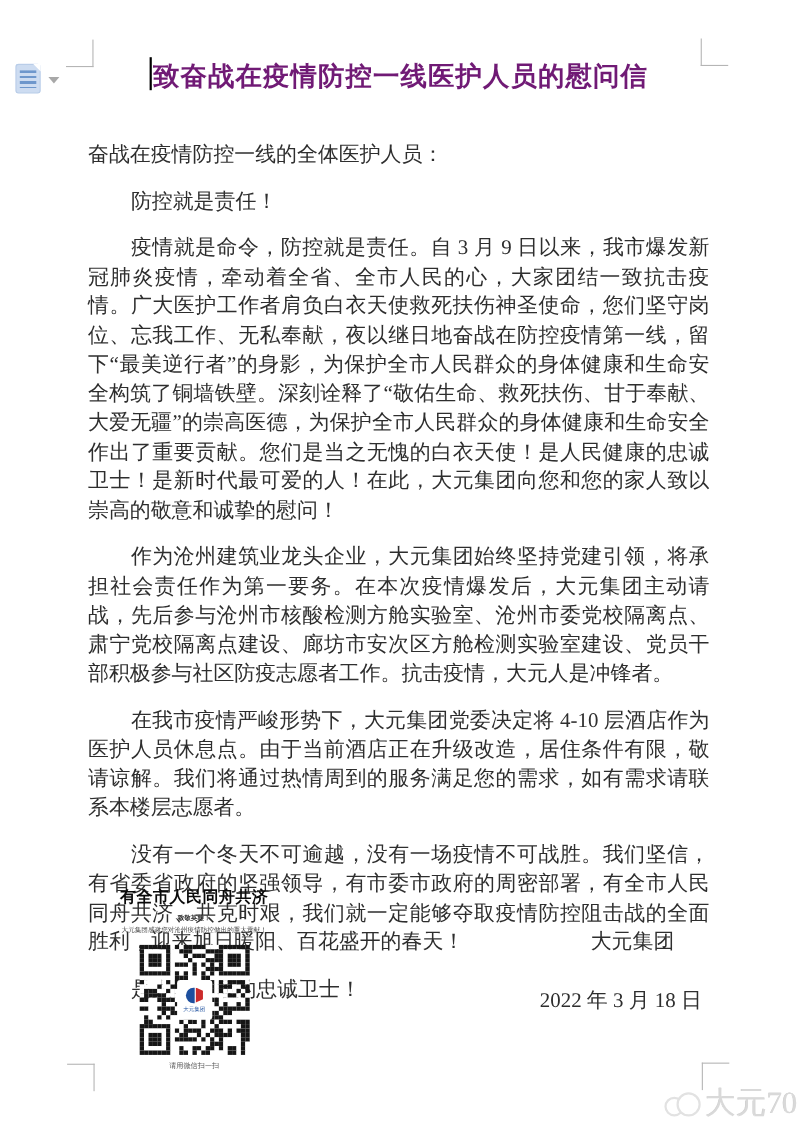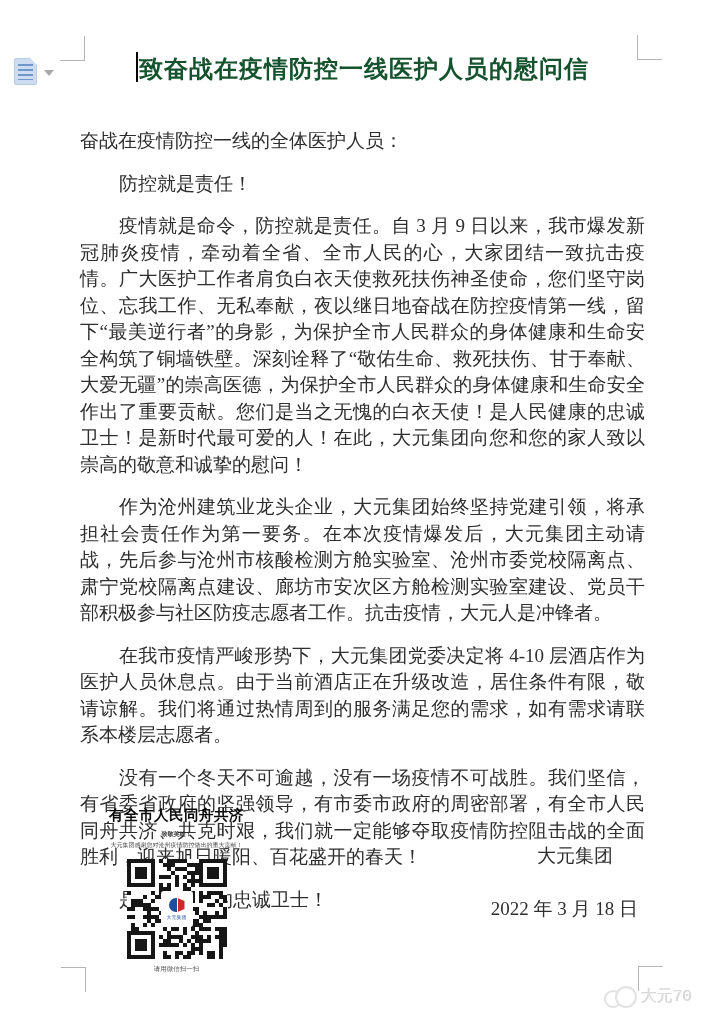--- a/index.html
+++ b/index.html
@@ -19,21 +19,21 @@
   .paste-icon .doc-lines{margin:6px 4px 0 4px;height:16px;
               background:repeating-linear-gradient(#6e97cc 0 2px,transparent 2px 5px);}
   .paste-icon .fold{position:absolute;right:0;top:0;width:0;height:0;
               border-left:7px solid transparent;border-top:7px solid #ffffff;}
   .paste-arrow{position:absolute;left:44px;top:70px;width:0;height:0;
               border-left:5px solid transparent;border-right:5px solid transparent;
               border-top:6px solid #a8a8a8;}
 
   
   .title-row{position:absolute;left:64px;top:52px;width:597px;text-align:center;
-             font-size:24px;font-weight:bold;color:#14532d;letter-spacing:1px;white-space:nowrap;}
+             font-size:24px;font-weight:bold;color:#701a75;letter-spacing:1px;white-space:nowrap;}
   .caret{display:inline-block;width:2px;height:30px;background:#000;vertical-align:-5px;margin-right:1px;}
 
   
   .body-text{position:absolute;left:64px;top:112px;width:597px;font-size:19px;
              line-height:26.5px;text-align:justify;}
   .body-text p{margin:16px;}
   .body-text p.indent{text-indent:39px;}
 
   
   .survey{position:absolute;left:104px;top:806px;width:145px;text-align:center;
@@ -58,21 +58,21 @@
 
   
   .sig-name{position:absolute;right:115px;top:843px;font-size:19px;color:#2e2e2e;}
   .sig-date{position:absolute;right:90px;top:871px;font-size:19px;color:#2e2e2e;margin-top:25px;}
 
   
   .watermark{position:absolute;left:604px;top:984px;display:flex;align-items:center;gap:3px;}
   .wm-logo{position:relative;width:34px;height:24px;}
   .wm-c1{position:absolute;left:0;top:6px;width:14px;height:14px;border:2px solid #e2e2e2;border-radius:50%;}
   .wm-c2{position:absolute;left:11px;top:2px;width:18px;height:18px;border:2px solid #e2e2e2;border-radius:50%;background:#fff;}
-  .wm-text{font-family:Liberation Mono, monospace;font-size:16px;color:#d9d9d9;
+  .wm-text{font-family:Liberation Serif, serif;font-size:28px;color:#d9d9d9;
            text-shadow:0.5px 0.5px 0 #ffffff,-0.5px -0.5px 0 #cfcfcf;white-space:nowrap;}
 </style>
 </head>
 <body>
 
 <div class="page">
 
   <div class="crop crop-tl"></div>
   <div class="crop crop-tr"></div>
   <div class="crop crop-bl"></div>

